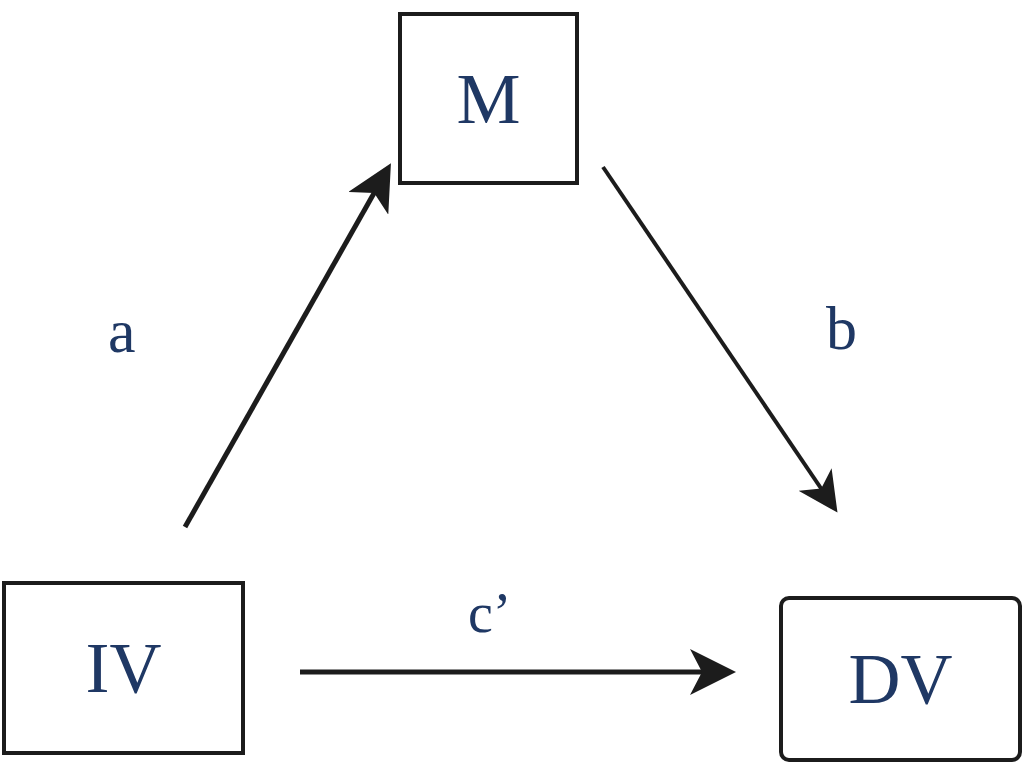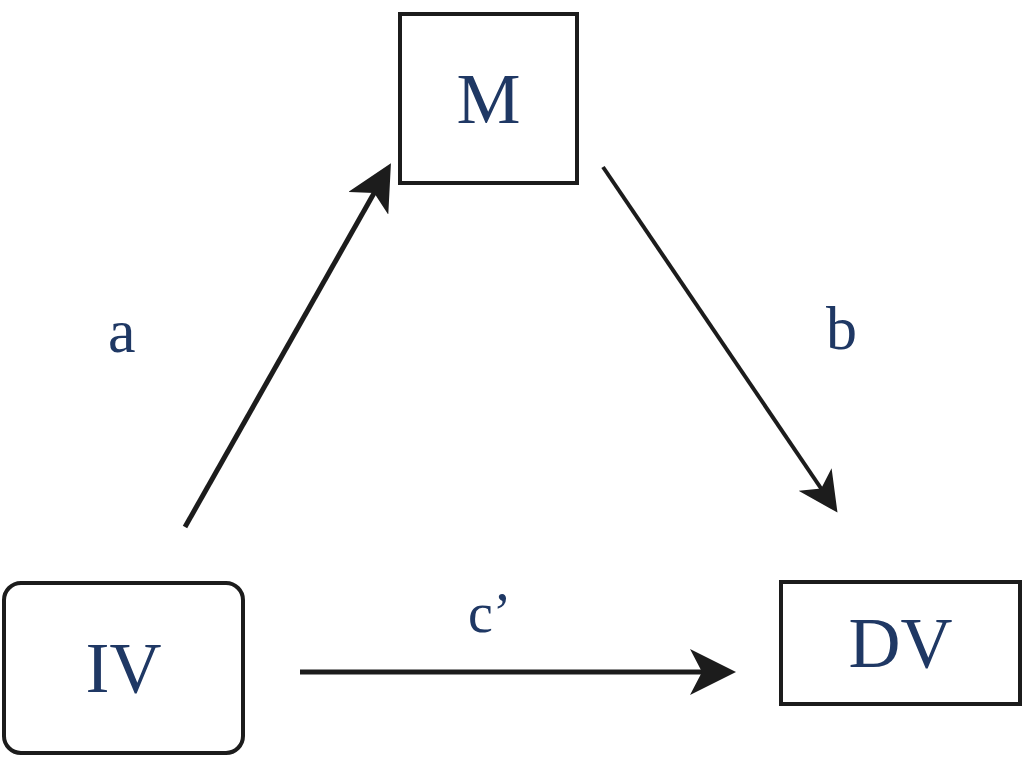--- a/index.html
+++ b/index.html
@@ -41,22 +41,22 @@
       position: absolute;
       color: #1f3864;
       font-size: 62px;
       line-height: 1;
       user-select: none;
     }
     .edge-label.cprime {
       font-size: 56px;
     }
     .node-m  { left: 398px; top: 12px;  width: 181px; height: 173px; }
-    .node-iv { left: 2px;   top: 581px; width: 243px; height: 174px; border-radius: 19px; }
-    .node-dv { left: 779px; top: 580px; width: 243px; height: 126px; }
+    .node-iv { left: 2px;   top: 581px; width: 243px; height: 174px; }
+    .node-dv { left: 779px; top: 596px; width: 243px; height: 166px; border-radius: 10px; }
     .label-a  { left: 108px; top: 300px; }
     .label-b  { left: 826px; top: 297px; }
     .label-c  { left: 468px; top: 585px; }
   </style>
 </head>
 <body>
 
 <div class="stage">
 
   <svg class="arrows-layer" viewBox="0 0 1024 767" xmlns="http://www.w3.org/2000/svg">

